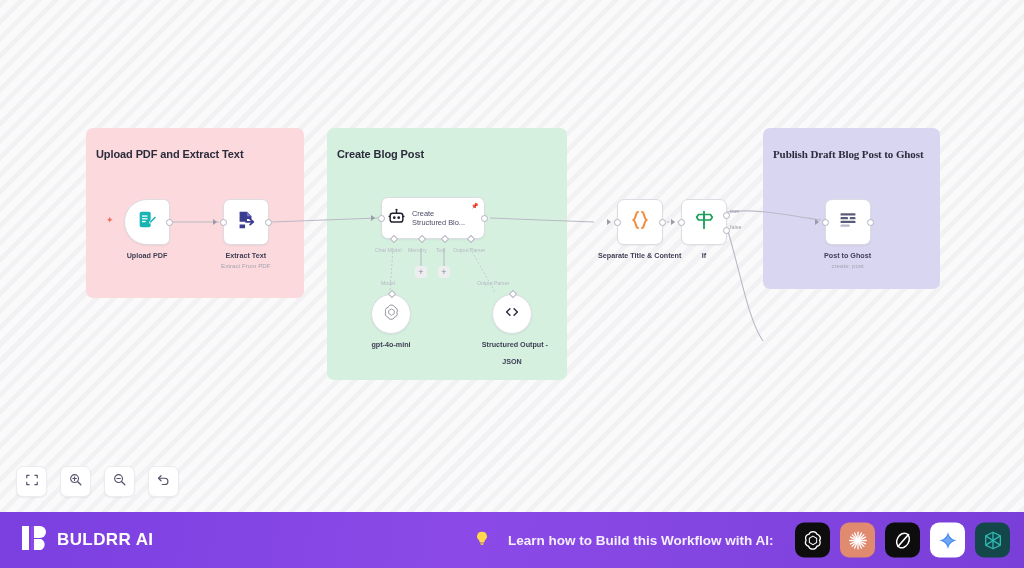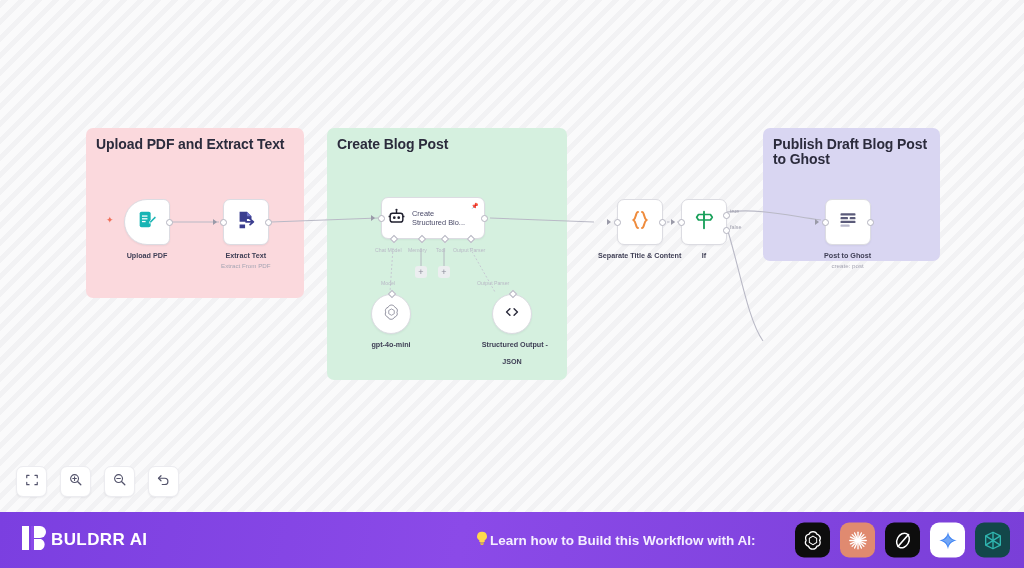--- a/index.html
+++ b/index.html
@@ -23,31 +23,31 @@
     overflow: hidden;
   }
 
   
   .group {
     position: absolute;
     border-radius: 7px;
   }
   .group-title {
     position: absolute;
-    left: 10px; top: 9px;
-    font-size: 14px;
+    left: 10px; top: 19px;
+    font-size: 11px;
     font-weight: 700;
     color: #2b2b3c;
     line-height: 15px;
     letter-spacing: -0.1px;
     width: calc(100% - 22px);
   }
   #group-upload  { left: 86px;  top: 128px; width: 218px; height: 170px; background: #fbd9dd; }
   #group-blog    { left: 327px; top: 128px; width: 240px; height: 252px; background: #d5f0df; }
-  #group-publish { left: 763px; top: 128px; width: 177px; height: 133px; background: #d9d6f2; }
+  #group-publish { left: 763px; top: 128px; width: 177px; height: 161px; background: #d9d6f2; font-family: Liberation Serif, serif; }
 
   
   #edges { position: absolute; left: 0; top: 0; width: 1024px; height: 512px; pointer-events: none; }
 
   
   .node {
     position: absolute;
     display: flex; flex-direction: column; align-items: center;
   }
   .node-box {
@@ -170,31 +170,31 @@
     cursor: pointer;
   }
 
   
   #footer {
     position: absolute; left: 0; top: 512px;
     width: 1024px; height: 56px;
     background: linear-gradient(100deg, #7b3fe0 0%, #8b4ae8 45%, #7a3fd8 100%);
     display: flex; align-items: center;
   }
-  #brand { display: flex; align-items: center; gap: 3px; margin-left: 22px; }
+  #brand { display: flex; align-items: center; gap: 9px; margin-left: 22px; }
   #brand-name {
     color: #ffffff;
     font-size: 17px;
     font-weight: 700;
     letter-spacing: 0.4px;
   }
   #cta {
     position: absolute; left: 474px; top: 50%;
     transform: translateY(-50%);
-    display: flex; align-items: center; gap: 0;
+    display: flex; align-items: center; gap: 18px;
   }
   #cta-text {
     color: #f4eeff;
     font-size: 13.5px;
     font-weight: 700;
   }
   #ai-logos {
     position: absolute; right: 14px; top: 50%;
     transform: translateY(-50%);
     display: flex; gap: 10px;

